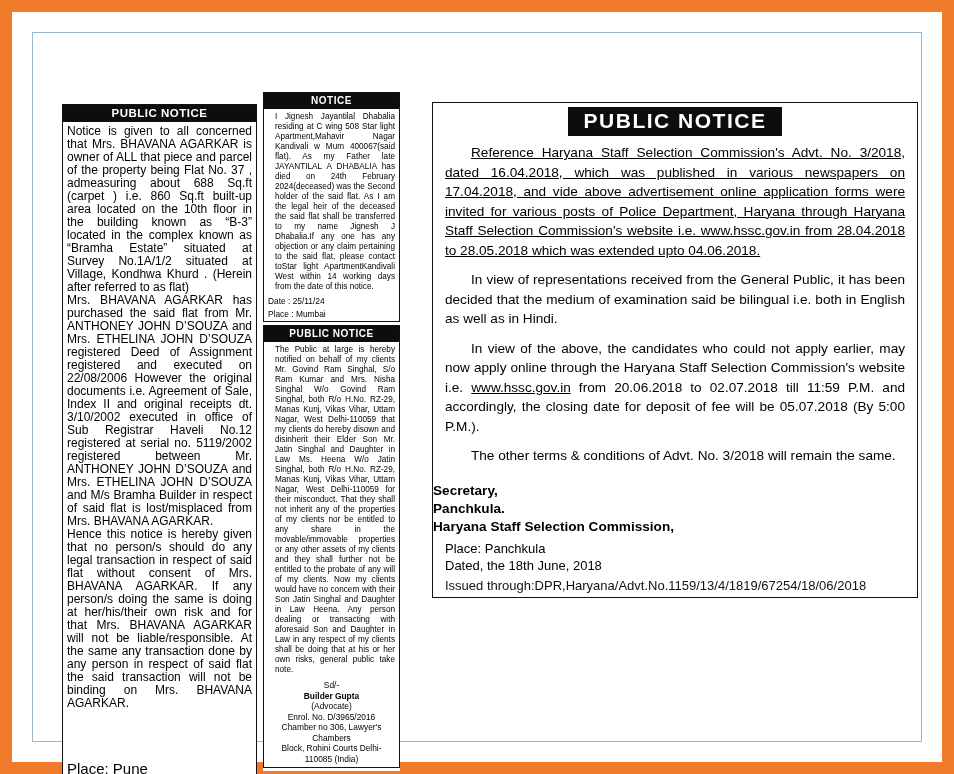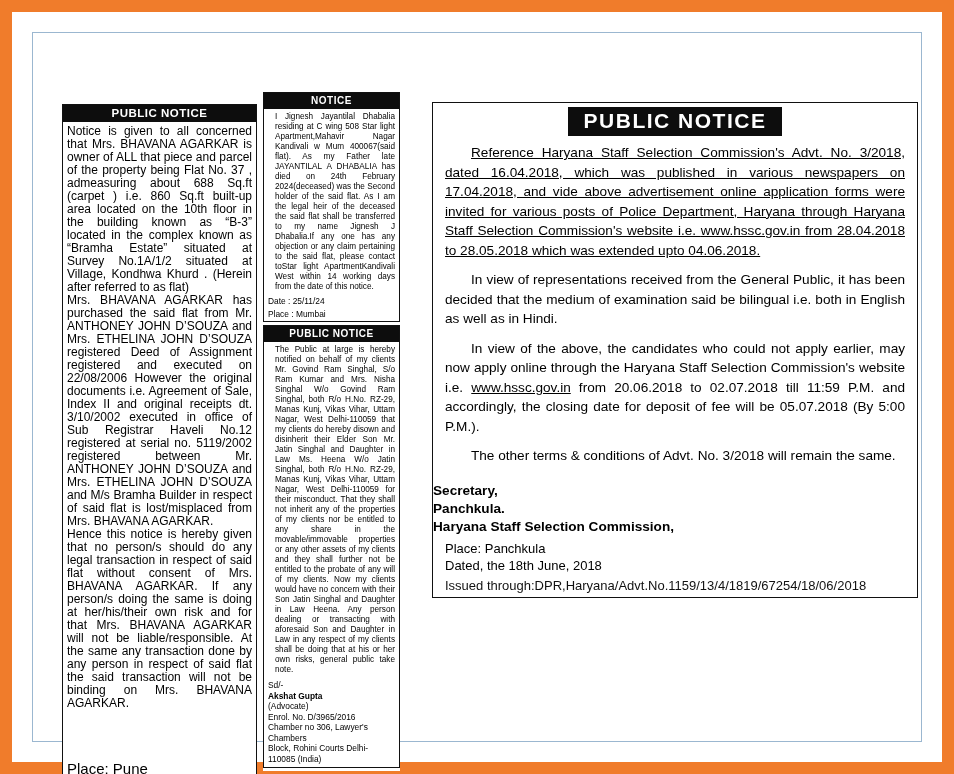--- a/index.html
+++ b/index.html
@@ -96,21 +96,21 @@
     top: 0px;
     width: 137px;
   }
   #col2 .notice-head { font-size: 10px; }
   #col2 .notice-body {
     font-size: 8.2px;
     line-height: 10px;
     margin-left: 7px;
   }
   #col2 .sign-block {
-    text-align: left;
+    text-align: center;
     font-size: 8.4px;
     line-height: 10.5px;
     padding: 2px 4px 3px 4px;
   }
   #col2 .sign-name { font-weight: bold; }
   .date-place {
     font-size: 8.4px;
     line-height: 10.5px;
     padding: 1px 4px 2px 4px;
   }
@@ -195,21 +195,21 @@
           <div class="notice-body">I Jignesh Jayantilal Dhabalia residing at C wing 508 Star light Apartment,Mahavir Nagar Kandivali w Mum 400067(said flat). As my Father late JAYANTILAL A DHABALIA has died on 24th February 2024(deceased) was the Second holder of the said flat. As I am the legal heir of the deceased the said flat shall be transferred to my name Jignesh J Dhabalia.If any one has any objection or any claim pertaining to the said flat, please contact toStar light ApartmentKandivali West  within 14 working days from the date of this notice.</div>
           <div class="date-place">Date : 25/11/24</div>
           <div class="date-place" style="padding-top:0;">Place : Mumbai</div>
         </div>
 
         <div class="notice-box">
           <div class="notice-head">PUBLIC NOTICE</div>
           <div class="notice-body">The Public at large is hereby notified on behalf of my clients Mr. Govind Ram Singhal, S/o Ram Kumar and Mrs. Nisha Singhal W/o Govind Ram Singhal, both R/o H.No. RZ-29, Manas Kunj, Vikas Vihar, Uttam Nagar, West Delhi-110059 that my clients do hereby disown and disinherit their Elder Son Mr. Jatin Singhal and Daughter in Law Ms. Heena W/o Jatin Singhal, both R/o H.No. RZ-29, Manas Kunj, Vikas Vihar, Uttam Nagar, West Delhi-110059 for their misconduct. That they shall not inherit any of the properties of my clients nor be entitled to any share in the movable/immovable properties or any other assets of my clients and they shall further not be entitled to the probate of any will of my clients. Now my clients would have no concern with their Son Jatin Singhal and Daughter in Law Heena. Any person dealing or transacting with aforesaid Son and Daughter in Law in any respect of my clients shall be doing that at his or her own risks, general public take note.</div>
           <div class="sign-block">
             <div>Sd/-</div>
-            <div class="sign-name">Akshat Gupta</div>
+            <div class="sign-name">Builder Gupta</div>
             <div>(Advocate)</div>
             <div>Enrol. No. D/3965/2016</div>
             <div>Chamber no 306, Lawyer's Chambers</div>
             <div>Block, Rohini Courts Delhi-110085 (India)</div>
           </div>
         </div>
       </div>
 
       <div class="col" id="col3">
         <div class="notice-box">

